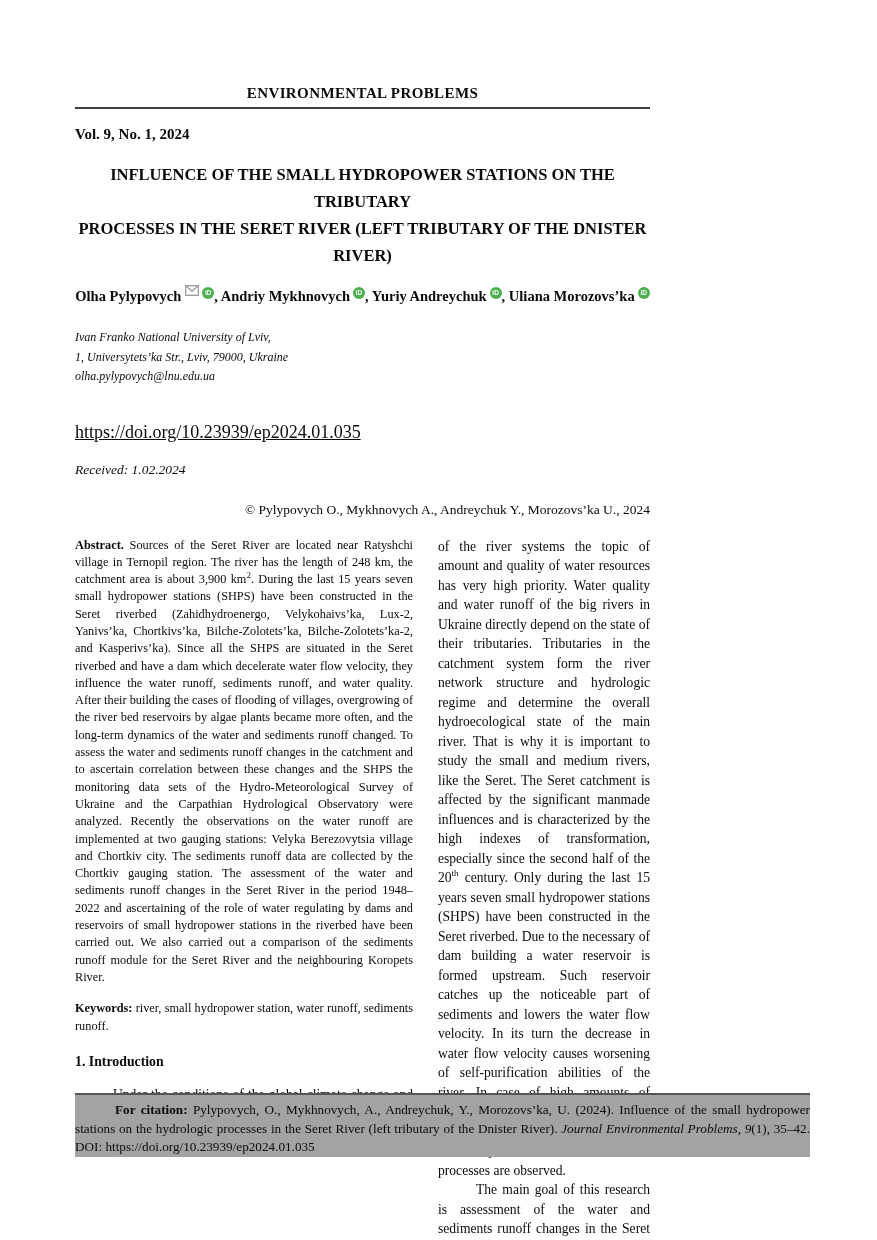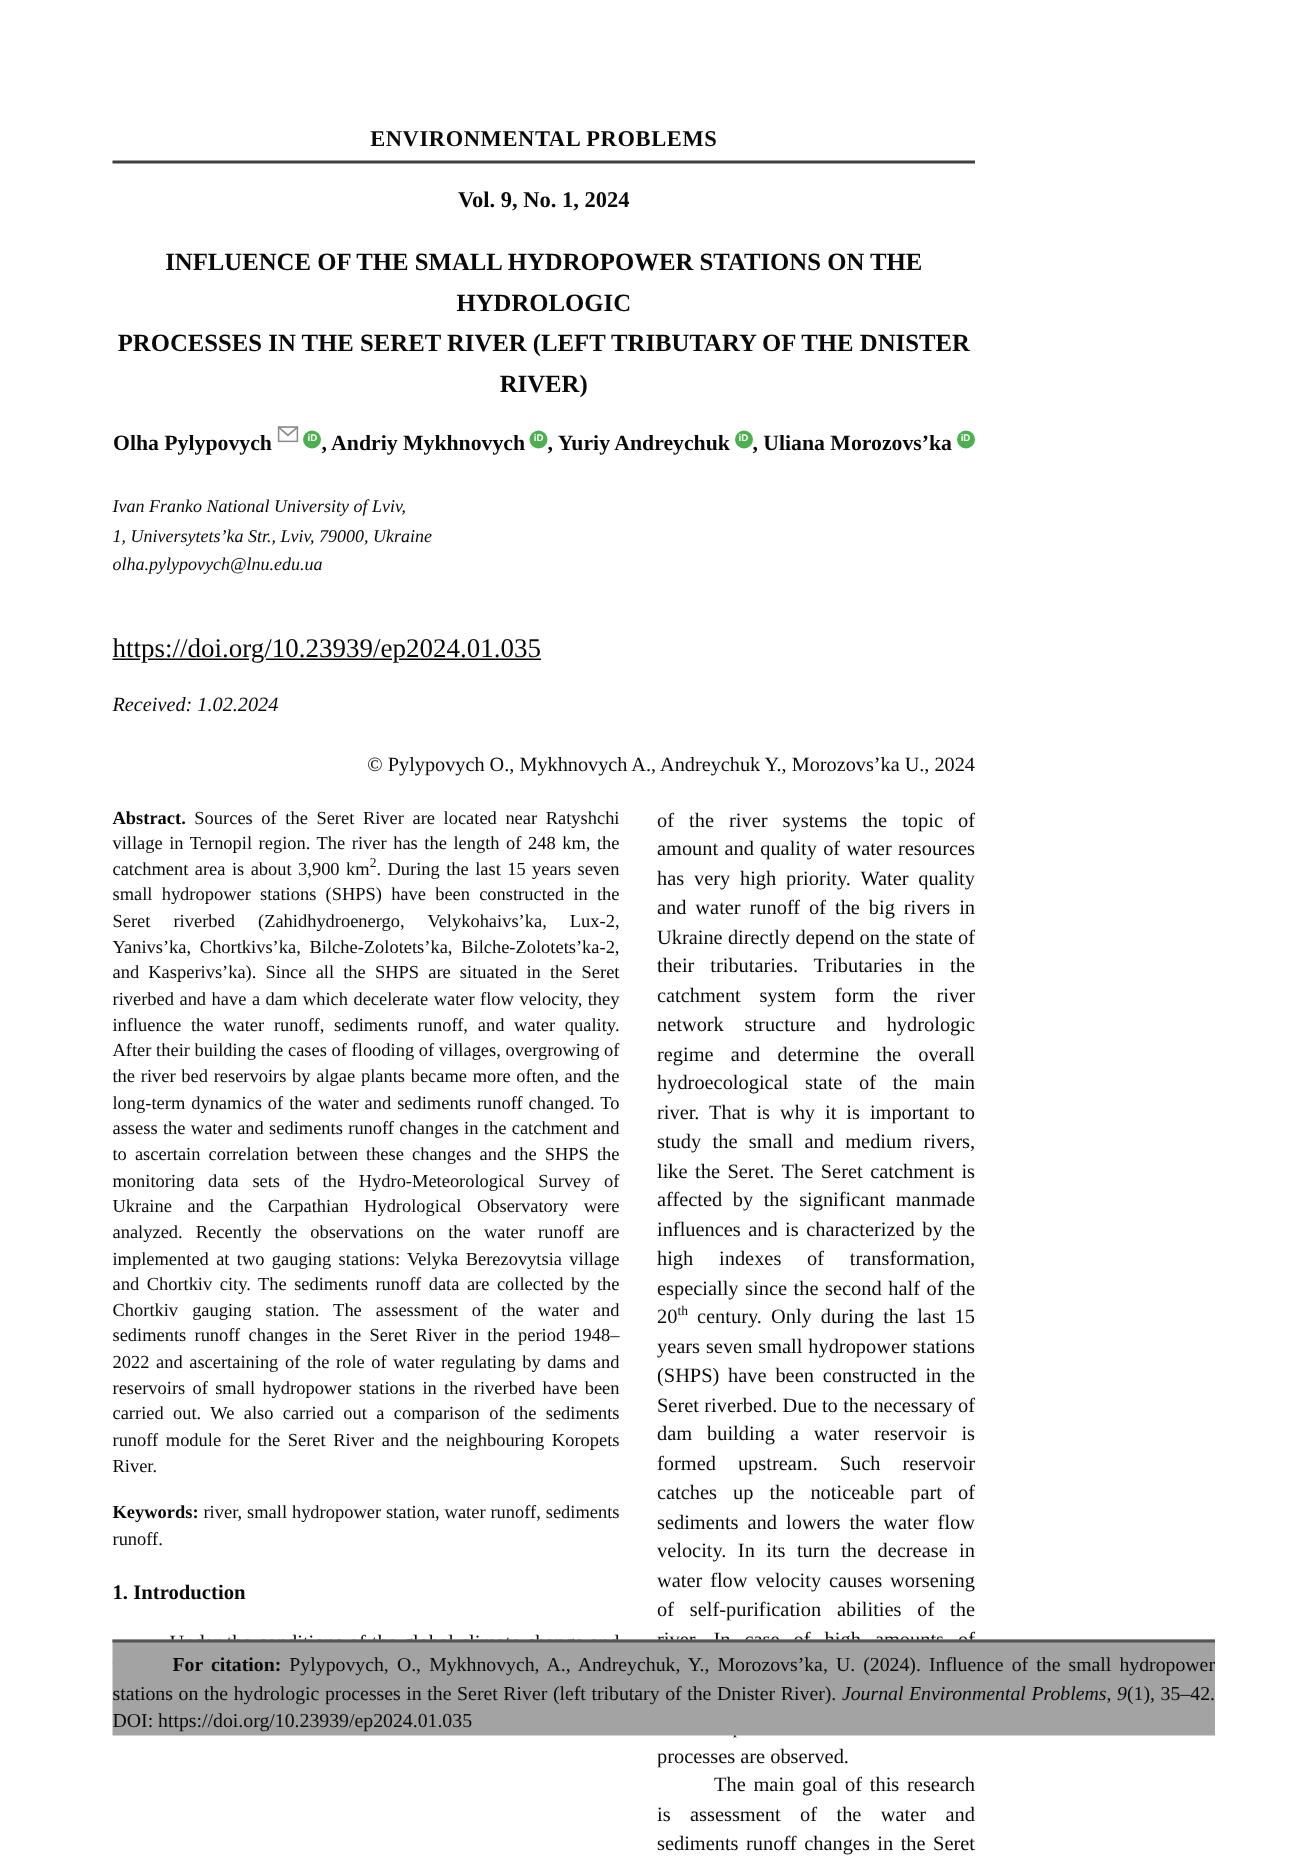--- a/index.html
+++ b/index.html
@@ -13,21 +13,21 @@
   }
   .page { position:relative; width:717px; height:1240px; background:#fff; }
   .content { padding:84px 67px 0 75px; }
 
   .journal-name {
     text-align:center; font-weight:bold; font-size:15px;
     letter-spacing:0.4px; line-height:18px;
   }
   .header-rule { border:none; border-top:2px solid #3f3f3f; margin-top:5px; }
 
-  .issue-line { margin-top:16px; font-weight:bold; font-size:15px; line-height:18px;text-align:center; }
+  .issue-line { margin-top:16px; font-weight:bold; font-size:15px; line-height:18px; }
 
   .paper-title {
     margin-top:18px; text-align:center; font-weight:bold;
     font-size:16.5px; line-height:27px;
   }
 
   .authors-line {
     margin-top:17px; text-align:center; font-weight:bold; font-size:14.5px; line-height:20px;
   }
   .envelope-icon { position:relative; top:-5px; margin-left:4px; }
@@ -87,21 +87,21 @@
 
 <div class="page">
   <div class="content">
 
     <div class="journal-name">ENVIRONMENTAL PROBLEMS</div>
     <hr class="header-rule">
 
     <div class="issue-line">Vol. 9, No. 1, 2024</div>
 
     <div class="paper-title">
-      <div>INFLUENCE OF THE SMALL HYDROPOWER STATIONS ON THE HYDROLOGIC</div>
+      <div>INFLUENCE OF THE SMALL HYDROPOWER STATIONS ON THE TRIBUTARY</div>
       <div>PROCESSES IN THE SERET RIVER (LEFT TRIBUTARY OF THE DNISTER RIVER)</div>
     </div>
 
     <div class="authors-line">
       <span class="author"><span>Olha Pylypovych</span><svg class="envelope-icon" width="14" height="11" viewBox="0 0 14 11">
             <rect x="0.7" y="0.7" width="12.6" height="9.6" fill="none" stroke="#8a8a8a" stroke-width="1.1"></rect>
             <path d="M0.7,0.7 L7,6.2 L13.3,0.7" fill="none" stroke="#8a8a8a" stroke-width="1.1"></path>
           </svg><span class="orcid-badge" style="background:#4caf50;">iD</span></span><span>, </span><span class="author"><span>Andriy Mykhnovych</span><span class="orcid-badge" style="background:#4caf50;">iD</span></span><span>, </span><span class="author"><span>Yuriy Andreychuk</span><span class="orcid-badge" style="background:#4caf50;">iD</span></span><span>, </span><span class="author"><span>Uliana Morozovs’ka</span><span class="orcid-badge" style="background:#4caf50;">iD</span></span>
     </div>
 

